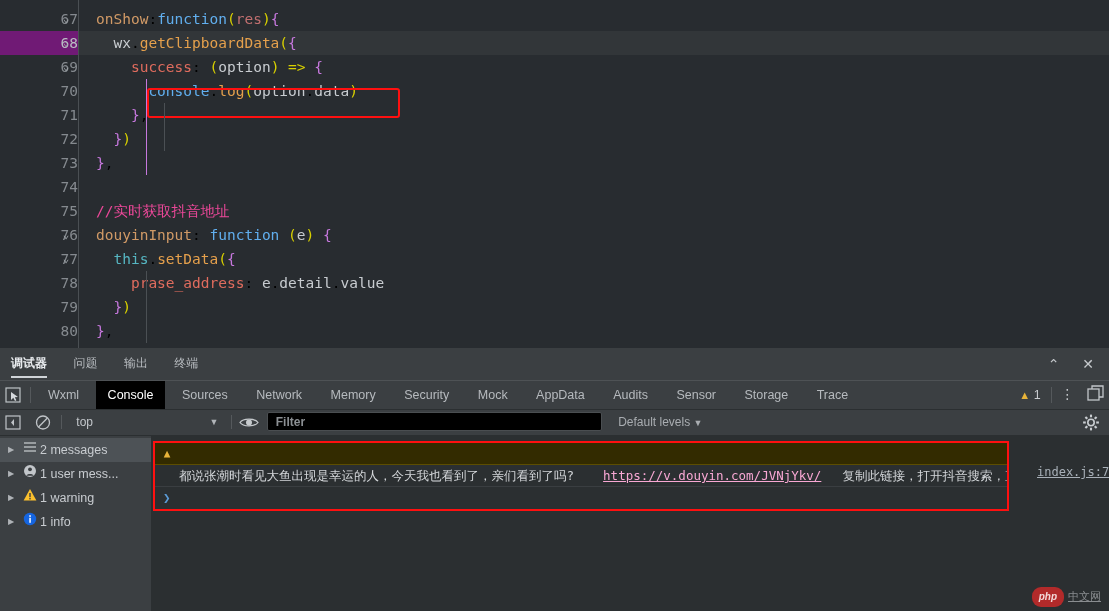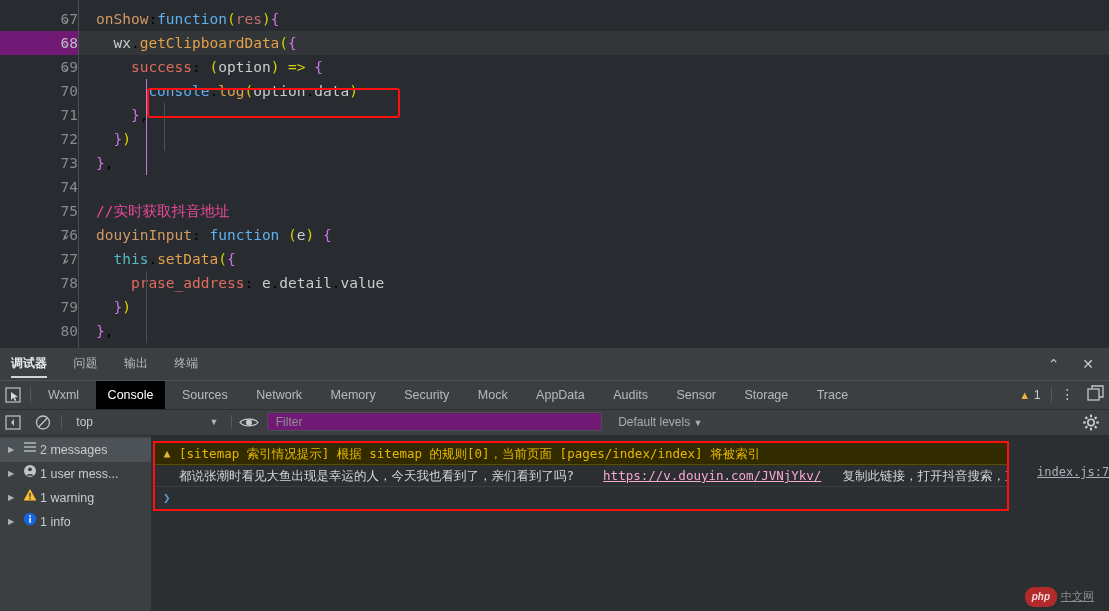--- a/index.html
+++ b/index.html
@@ -117,23 +117,23 @@
   }
   .fbtn{display:inline-block;width:26px;height:25px;vertical-align:top;position:relative;}
   .fsep{display:inline-block;width:1px;height:14px;background:#55595c;vertical-align:top;margin-top:5px;}
   .ctxsel{
     display:inline-block;height:25px;line-height:25px;color:#c3c7cb;
     font-size:12px;vertical-align:top;padding-left:10px;width:150px;position:relative;
   }
   .ctxsel .caret{position:absolute;right:8px;top:0;font-size:9px;color:#b0b4b8;}
   .filterbox{
     display:inline-block;height:19px;line-height:19px;width:335px;
-    background:#701a75;border:1px solid #4a4e51;border-radius:2px;
+    background:#000000;border:1px solid #4a4e51;border-radius:2px;
     vertical-align:top;margin-top:2px;color:#8c9094;font-size:12px;
-    padding-left:8px;box-sizing:border-box;
+    padding-left:8px;box-sizing:border-box;font-weight:bold;
   }
   .levels{
     display:inline-block;height:25px;line-height:25px;color:#a9adb1;
     font-size:12px;vertical-align:top;padding-left:12px;
   }
   .gear{
     position:absolute;right:6px;top:0;width:24px;height:25px;
   }
 
   
@@ -180,21 +180,21 @@
     background:#2b2f31;color:#5b9bd5;padding-left:8px;height:22px;line-height:22px;
   }
   .srclink-outer{
     position:absolute;left:885px;top:26px;height:21px;line-height:21px;
     color:#a8b0b8;text-decoration:underline;font-size:12px;
     font-family:"DejaVu Sans Mono","Liberation Mono",monospace;
   }
 
   
   .watermark{
-    position:absolute;right:15px;bottom:6px;height:18px;line-height:18px;
+    position:absolute;right:8px;bottom:6px;height:18px;line-height:18px;
     font-size:11px;color:#8a8d90;white-space:nowrap;text-decoration:underline;
   }
   .wm-php{
     display:inline-block;background:#b22a2a;color:#f2d7d7;border-radius:9px;
     padding:1px 7px;font-size:10px;font-style:italic;font-weight:bold;margin-right:4px;
   }
 
   .icon-svg{display:block;}
 </style>
 </head>
@@ -348,21 +348,20 @@
                 <circle cx="7" cy="7" r="6.2" fill="#1565e0"></circle>
                 <rect x="6.3" y="5.8" width="1.5" height="5" fill="#fff"></rect>
                 <rect x="6.3" y="3.2" width="1.5" height="1.7" fill="#fff"></rect>
               </svg></span><span>1 info</span></div>
         </div>
 
       <div class="msgarea">
         <div class="msgbox">
           <div class="msg-row msg-warn">
             <span class="wicon">▲</span>
-            <span>[sitemap 索引情况提示] 根据 sitemap 的规则[0]，当前页面 [pages/index/index] 将被索引</span>
           </div>
           <div class="msg-row msg-log">
             <span>都说张潮时看见大鱼出现是幸运的人，今天我也看到了，亲们看到了吗?</span>
             <span style="display:inline-block;width:14px;"></span>
             <a href="#">https://v.douyin.com/JVNjYkv/</a>
             <span style="display:inline-block;width:6px;"></span>
             <span>复制此链接，打开抖音搜索，直接观看视频!</span>
           </div>
           <div class="msg-row msg-prompt">
             <span>❯</span>

